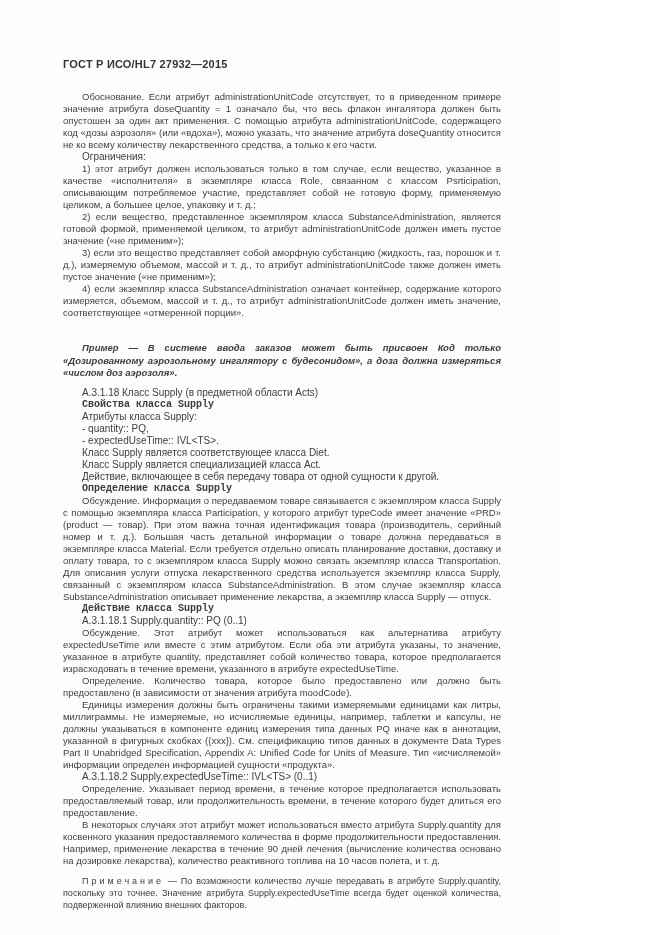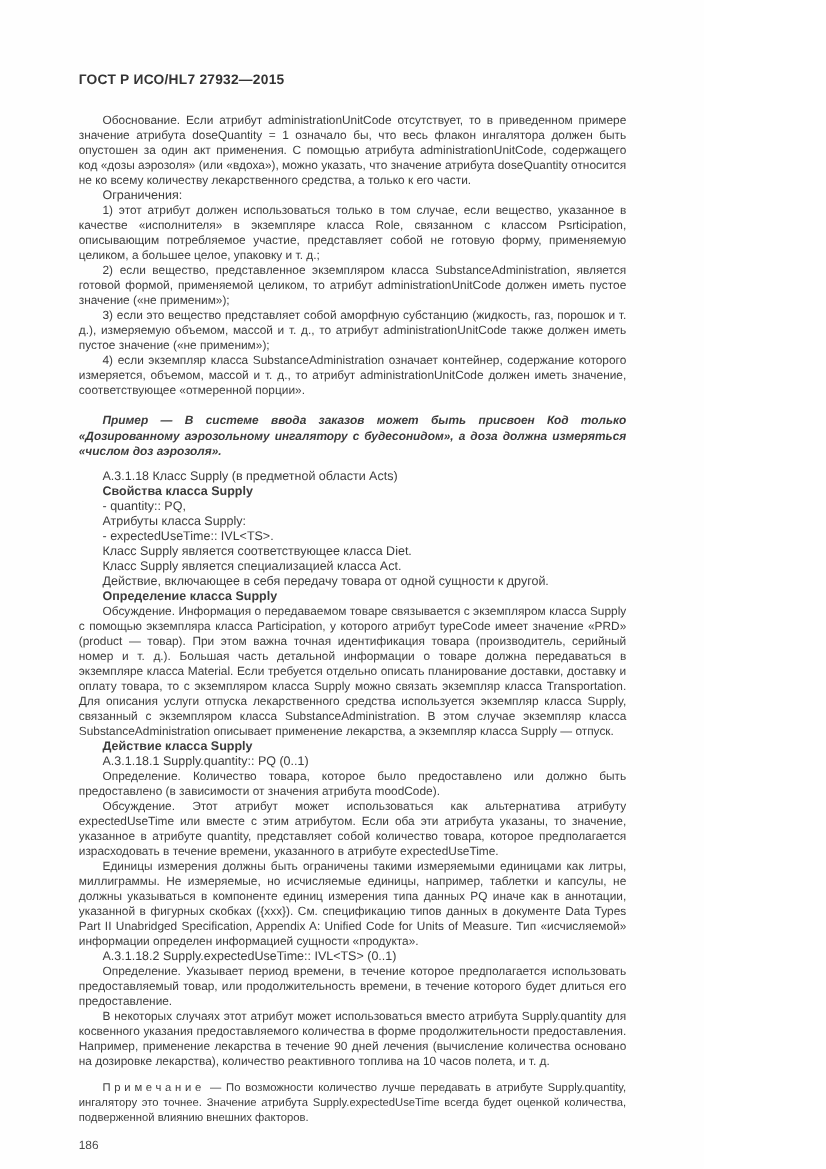--- a/index.html
+++ b/index.html
@@ -32,29 +32,30 @@
     text-indent: 19px;
     margin: 0;
   }
   .line {
     font-size: 10px;
     line-height: 12px;
     margin: 0 0 0 19px;
   }
   .bold {
     font-weight: bold;
+    font-family: Liberation Mono, monospace;
   }
   .example {
     font-size: 9.5px;
     line-height: 12.5px;
     font-weight: bold;
     font-style: italic;
     text-align: justify;
     text-indent: 19px;
-    margin: 12px 0 7px 0;
+    margin: 23px 0 7px 0;
   }
   .note {
     font-size: 9px;
     line-height: 12px;
     text-align: justify;
     text-indent: 19px;
     margin: 8px 0 0 0;
   }
   .note-label {
     letter-spacing: 3px;
@@ -76,36 +77,35 @@
   <p class="line">Ограничения:</p>
   <p class="para">1) этот атрибут должен использоваться только в том случае, если вещество, указанное в качестве «исполнителя» в экземпляре класса Role, связанном с классом Psrticipation, описывающим потребляемое участие, представляет собой не готовую форму, применяемую целиком, а большее целое, упаковку и т. д.;</p>
   <p class="para">2) если вещество, представленное экземпляром класса SubstanceAdministration, является готовой формой, применяемой целиком, то атрибут administrationUnitCode должен иметь пустое значение («не применим»);</p>
   <p class="para">3) если это вещество представляет собой аморфную субстанцию (жидкость, газ, порошок и т. д.), измеряемую объемом, массой и т. д., то атрибут administrationUnitCode также должен иметь пустое значение («не применим»);</p>
   <p class="para">4) если экземпляр класса SubstanceAdministration означает контейнер, содержание которого измеряется, объемом, массой и т. д., то атрибут administrationUnitCode должен иметь значение, соответствующее «отмеренной порции».</p>
 
   <p class="example">Пример — В системе ввода заказов может быть присвоен Код только «Дозированному аэрозольному ингалятору с будесонидом», а доза должна измеряться «числом доз аэрозоля».</p>
 
   <p class="line">А.3.1.18 Класс Supply (в предметной области Acts)</p>
   <p class="line bold">Свойства класса Supply</p>
+  <p class="line">Атрибуты класса Supply:</p>
   <p class="line">- quantity:: PQ,</p>
-  <p class="line">Атрибуты класса Supply:</p>
   <p class="line">- expectedUseTime:: IVL&lt;TS&gt;.</p>
   <p class="line">Класс Supply является соответствующее класса Diet.</p>
   <p class="line">Класс Supply является специализацией класса Act.</p>
   <p class="line">Действие, включающее в себя передачу товара от одной сущности к другой.</p>
   <p class="line bold">Определение класса Supply</p>
   <p class="para">Обсуждение. Информация о передаваемом товаре связывается с экземпляром класса Supply с помощью экземпляра класса Participation, у которого атрибут typeCode имеет значение «PRD» (product — товар). При этом важна точная идентификация товара (производитель, серийный номер и т. д.). Большая часть детальной информации о товаре должна передаваться в экземпляре класса Material. Если требуется отдельно описать планирование доставки, доставку и оплату товара, то с экземпляром класса Supply можно связать экземпляр класса Transportation. Для описания услуги отпуска лекарственного средства используется экземпляр класса Supply, связанный с экземпляром класса SubstanceAdministration. В этом случае экземпляр класса SubstanceAdministration описывает применение лекарства, а экземпляр класса Supply — отпуск.</p>
 
 
   <p class="line bold">Действие класса Supply</p>
   <p class="line">А.3.1.18.1 Supply.quantity:: PQ (0..1)</p>
+  <p class="para">Обсуждение. Этот атрибут может использоваться как альтернатива атрибуту expectedUseTime или вместе с этим атрибутом. Если оба эти атрибута указаны, то значение, указанное в атрибуте quantity, представляет собой количество товара, которое предполагается израсходовать в течение времени, указанного в атрибуте expectedUseTime.</p>
   <p class="para">Определение. Количество товара, которое было предоставлено или должно быть предоставлено (в зависимости от значения атрибута moodCode).</p>
-  <p class="para">Обсуждение. Этот атрибут может использоваться как альтернатива атрибуту expectedUseTime или вместе с этим атрибутом. Если оба эти атрибута указаны, то значение, указанное в атрибуте quantity, представляет собой количество товара, которое предполагается израсходовать в течение времени, указанного в атрибуте expectedUseTime.</p>
   <p class="para">Единицы измерения должны быть ограничены такими измеряемыми единицами как литры, миллиграммы. Не измеряемые, но исчисляемые единицы, например, таблетки и капсулы, не должны указываться в компоненте единиц измерения типа данных PQ иначе как в аннотации, указанной в фигурных скобках ({xxx}). См. спецификацию типов данных в документе Data Types Part II Unabridged Specification, Appendix A: Unified Code for Units of Measure. Тип «исчисляемой» информации определен информацией сущности «продукта».</p>
   <p class="line">А.3.1.18.2 Supply.expectedUseTime:: IVL&lt;TS&gt; (0..1)</p>
   <p class="para">Определение. Указывает период времени, в течение которое предполагается использовать предоставляемый товар, или продолжительность времени, в течение которого будет длиться его предоставление.</p>
   <p class="para">В некоторых случаях этот атрибут может использоваться вместо атрибута Supply.quantity для косвенного указания предоставляемого количества в форме продолжительности предоставления. Например, применение лекарства в течение 90 дней лечения (вычисление количества основано на дозировке лекарства), количество реактивного топлива на 10 часов полета, и т. д.</p>
 
-  <p class="note"><span class="note-label">Примечание</span><span> — По возможности количество лучше передавать в атрибуте Supply.quantity, ингалятору это точнее. Значение атрибута Supply.expectedUseTime всегда будет оценкой количества, подверженной влиянию внешних факторов.</span></p>
+  <p class="note"><span class="note-label">Примечание</span><span> — По возможности количество лучше передавать в атрибуте Supply.quantity, поскольку это точнее. Значение атрибута Supply.expectedUseTime всегда будет оценкой количества, подверженной влиянию внешних факторов.</span></p>
 
-  <div class="page-number">186</div>
 
 </div>
 
 </body></html>

